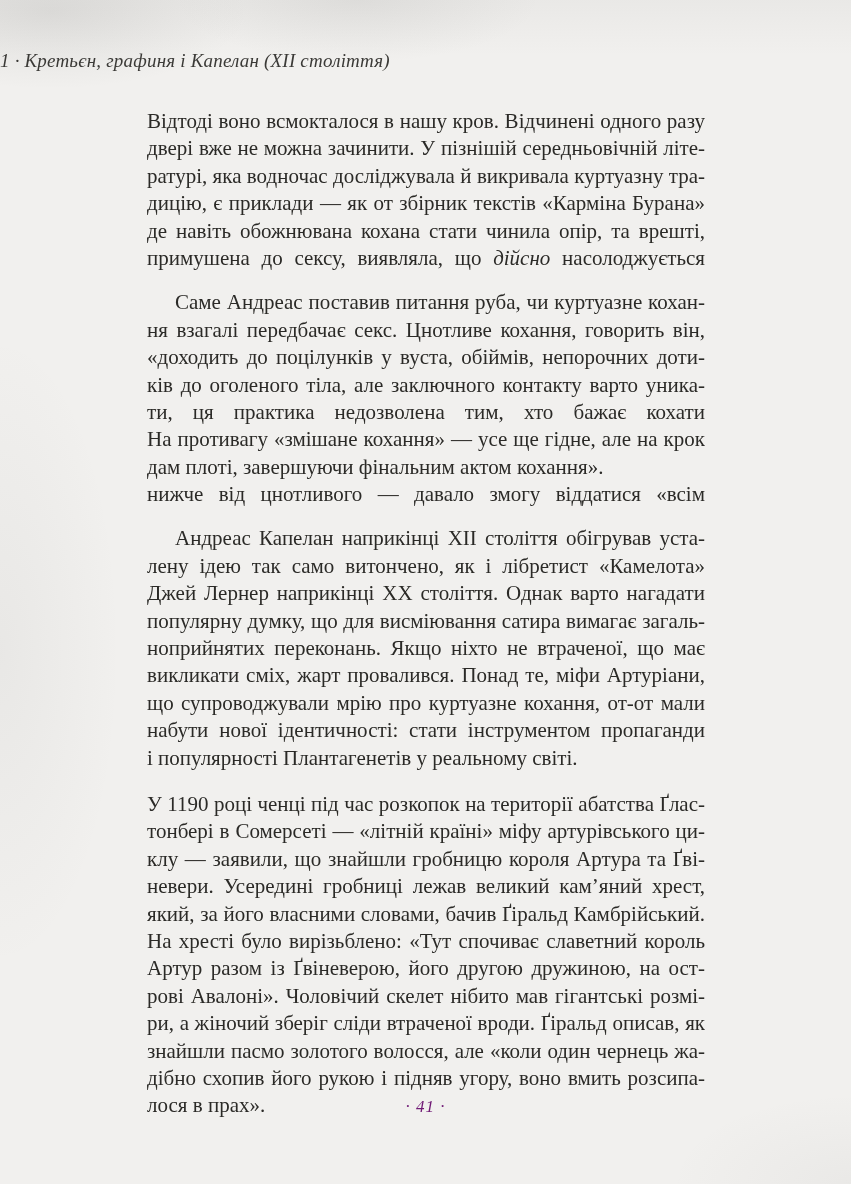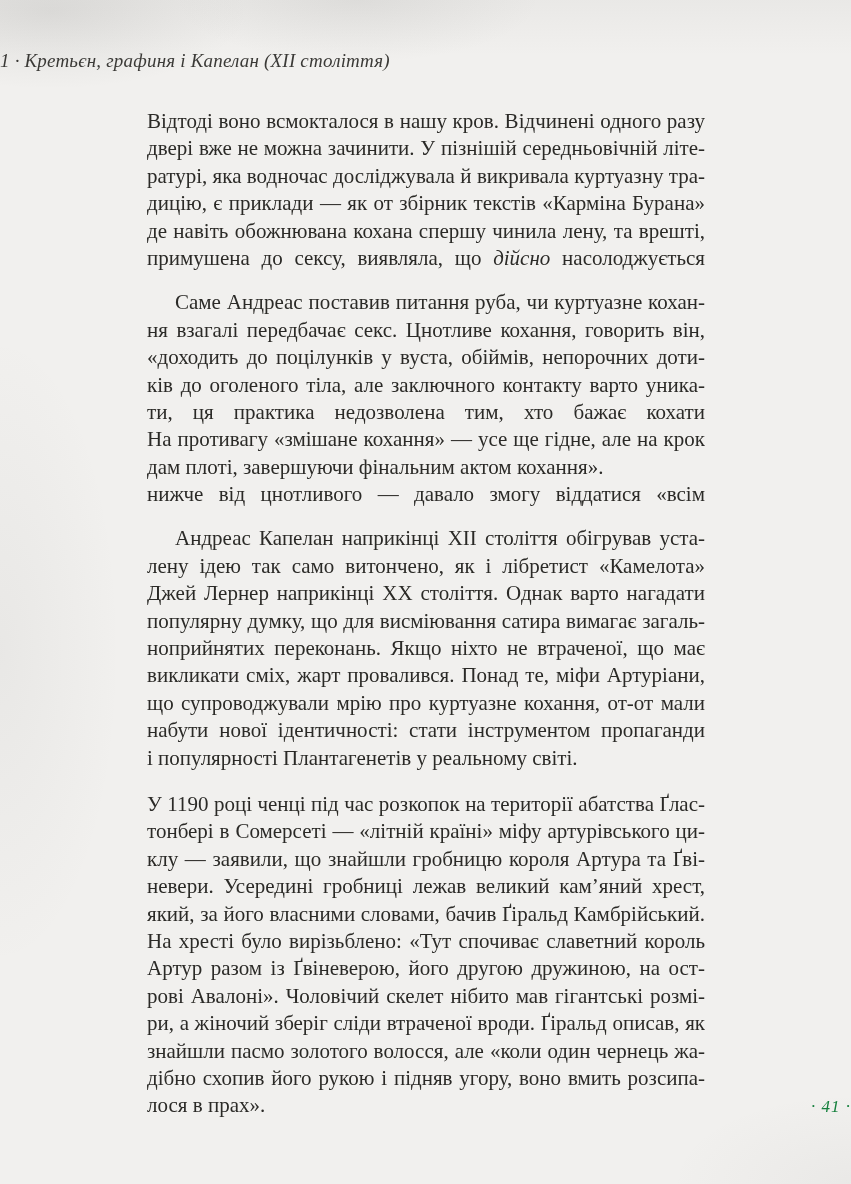--- a/index.html
+++ b/index.html
@@ -56,40 +56,40 @@
     text-align-last: justify;
   }
   .line.indent { text-indent: 28px; }
   .line.last { text-align-last: left; }
   .em { font-style: italic; }
   .page-number {
     position: absolute;
     top: 1097px;
     left: 0;
     width: 100%;
-    text-align: right;
+    text-align: center;
     font-style: italic;
     font-size: 17px;
     letter-spacing: 1px;
-    color: #15803d;
+    color: #701a75;
   }
 </style>
 </head>
 <body>
 
 <div class="page">
   <div class="running-header">1 · Кретьєн, графиня і Капелан (XII століття)</div>
 
   <div class="page-body">
       <div class="paragraph">
         <div class="line">Відтоді воно всмокталося в нашу кров. Відчинені одного разу</div>
         <div class="line">двері вже не можна зачинити. У пізнішій середньовічній літе-</div>
         <div class="line">ратурі, яка водночас досліджувала й викривала куртуазну тра-</div>
         <div class="line">дицію, є приклади — як от збірник текстів «Карміна Бурана» —</div>
-        <div class="line">де навіть обожнювана кохана спершу чинила лену, та врешті,</div>
+        <div class="line">де навіть обожнювана кохана стати чинила опір, та врешті,</div>
         <div class="line last"><span>примушена до сексу, виявляла, що </span><span class="em">дійсно</span><span> насолоджується ним.</span></div>
       </div>
       <div class="paragraph">
         <div class="line indent">Саме Андреас поставив питання руба, чи куртуазне кохан-</div>
         <div class="line">ня взагалі передбачає секс. Цнотливе кохання, говорить він,</div>
         <div class="line">«доходить до поцілунків у вуста, обіймів, непорочних доти-</div>
         <div class="line">ків до оголеного тіла, але заключного контакту варто уника-</div>
         <div class="line">ти, ця практика недозволена тим, хто бажає кохати цнотливо».</div>
         <div class="line">На противагу «змішане кохання» — усе ще гідне, але на крок</div>
         <div class="line last">дам плоті, завершуючи фінальним актом кохання».</div>

